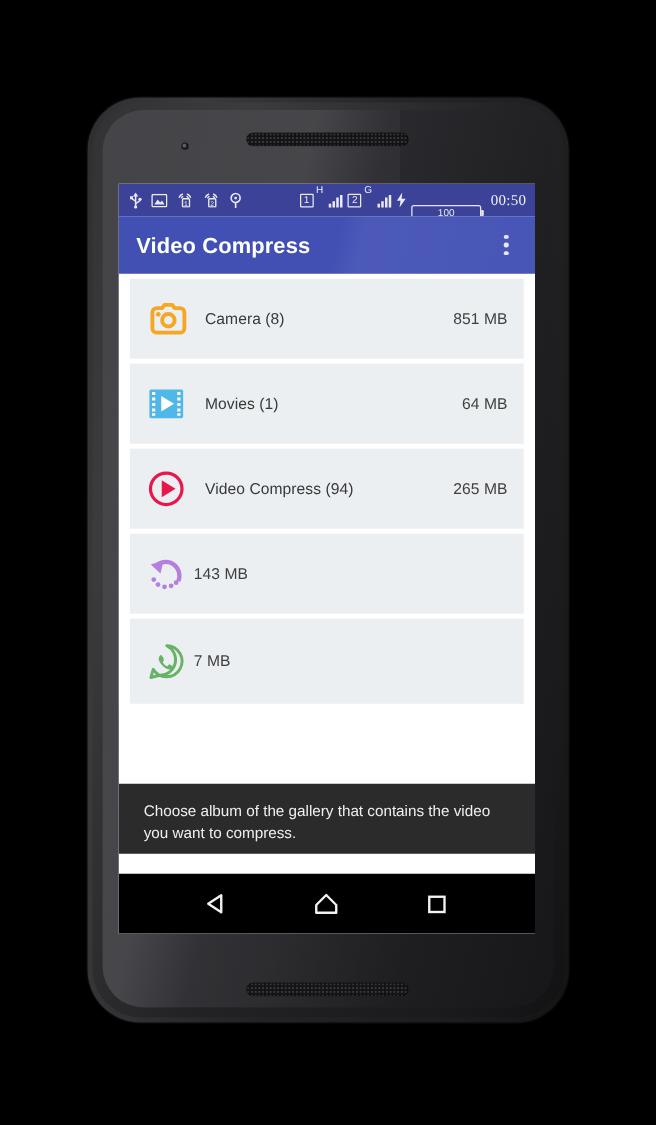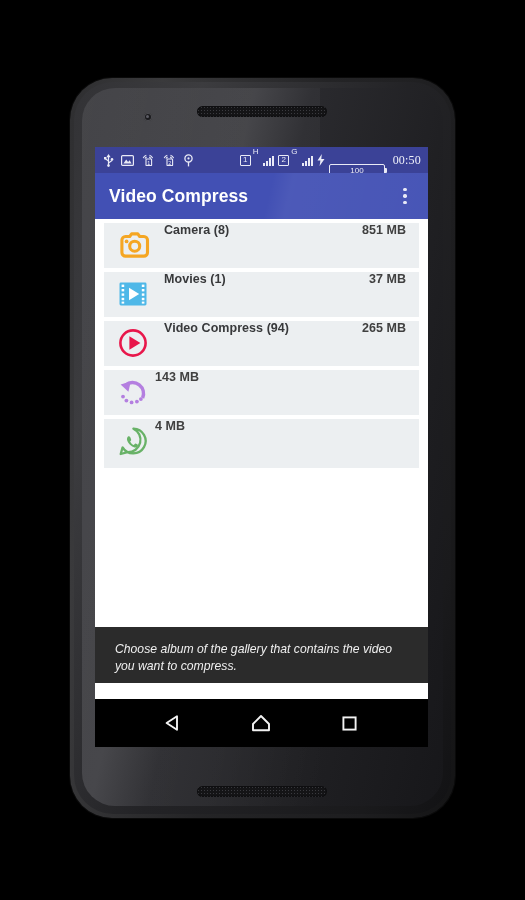--- a/index.html
+++ b/index.html
@@ -136,46 +136,44 @@
   .overflow {
     margin-left: auto; width: 30px; height: 34px;
     display: flex; flex-direction: column; align-items: center; justify-content: center; gap: 3px;
     cursor: pointer;
   }
   .overflow span { width: 3.4px; height: 3.4px; border-radius: 50%; background: #e8e9f7; display:block; }
 
   
   .album-list { padding: 4px 9px 0 9px; background: #ffffff; }
   .album-row {
-    display: flex; 
-    height: 49px;
+    display: flex; align-items: center;
+    height: 68px;
     background: #eceff1;
     padding: 0 13px 0 7px;
     border-bottom: 4px solid #ffffff;
     cursor: pointer;
-    font-weight: bold;
   }
   .album-row:last-child { border-bottom: none; }
   .album-icon {
     width: 44px; height: 44px; flex: 0 0 44px;
     display: flex; align-items: center; justify-content: center;
   }
   .album-name {
     margin-left: 9px; font-size: 12.5px; color: #38393b; flex: 1 1 auto;
     letter-spacing: .05px;
   }
   .album-size { font-size: 12.5px; color: #404040; letter-spacing: .05px; }
 
   
   .hint-bar {
     position: absolute; left: 0; right: 0;
     top: 480px; height: 56px;
     background: #2b2b2b;
     padding: 14px 19px 0 20px;
-    font-style: italic;
   }
   .hint-text {
     color: #efefef; font-size: 12.2px; line-height: 1.42;
   }
   
   .navbar {
     position: absolute; left: 0; right: 0; bottom: 0;
     height: 48px; background: #000000;
     display: flex; align-items: center; justify-content: space-around;
     padding: 0 34px;
@@ -306,21 +304,21 @@
               <rect x="28.8" y="10.6" width="2.6" height="2.4"></rect>
               <rect x="28.8" y="15.0" width="2.6" height="2.4"></rect>
               <rect x="28.8" y="19.4" width="2.6" height="2.4"></rect>
               <rect x="28.8" y="23.8" width="2.6" height="2.4"></rect>
               <rect x="28.8" y="27.6" width="2.6" height="2.0"></rect>
               <polygon points="16.0,13.8 26.2,20.0 16.0,26.2"></polygon>
             </g>
           </svg>
         </span>
         <span class="album-name">Movies (1)</span>
-        <span class="album-size">37 MB</span>
+        <span class="album-size">64 MB</span>
       </div>
 
       <div class="album-row">
         <span class="album-icon">
           <svg width="40" height="40" viewBox="0 0 40 40">
             <circle cx="20" cy="20" r="12.6" fill="none" stroke="#e8174b" stroke-width="2.6"></circle>
             <polygon points="16.4,13.2 27.4,20.0 16.4,26.8" fill="#e8174b"></polygon>
           </svg>
         </span>
         <span class="album-name">Video Compress (94)</span>
@@ -344,21 +342,21 @@
         <span class="album-size">143 MB</span>
       </div>
 
       <div class="album-row">
         <span class="album-icon">
           <svg width="40" height="40" viewBox="0 0 40 40">
             <path d="M20.4 7.6 A12.4 12.4 0 1 1 9.6 26.4 L7.7 33.0 L14.6 31.2 A12.4 12.4 0 0 0 20.4 7.6 Z" fill="none" stroke="#68b267" stroke-width="2.3" stroke-linejoin="round"></path>
             <path d="M16.3 15.0 c-0.5 0 -1.1 0.2 -1.5 0.8 c-0.5 0.7 -1.2 1.9 -0.6 3.6 c0.7 1.9 2.0 3.6 3.7 5.0 c1.7 1.4 3.5 2.1 4.6 2.1 c0.9 0 1.8 -0.6 2.2 -1.3 c0.3 -0.6 0.4 -1.2 0.2 -1.5 c-0.2 -0.2 -1.9 -1.1 -2.3 -1.2 c-0.4 -0.1 -0.7 0.2 -0.9 0.5 c-0.3 0.4 -0.6 0.9 -0.9 1.0 c-0.3 0.1 -0.9 -0.2 -1.6 -0.8 c-0.9 -0.8 -1.6 -1.7 -1.9 -2.4 c-0.2 -0.4 0.0 -0.7 0.3 -0.9 c0.3 -0.3 0.6 -0.6 0.6 -0.9 c0.0 -0.3 -0.6 -2.0 -0.8 -2.4 c-0.2 -0.4 -0.4 -0.5 -0.7 -0.5 z" fill="#68b267"></path>
           </svg>
         </span>
-        <span class="album-size">4 MB</span>
+        <span class="album-size">7 MB</span>
       </div>
     </div>
 
     <div class="hint-bar">
       <div class="hint-text">Choose album of the gallery that contains the video you want to compress.</div>
     </div>
 
     <div class="navbar">
       <div class="nav-btn">
         <svg width="20" height="20" viewBox="0 0 20 20">

